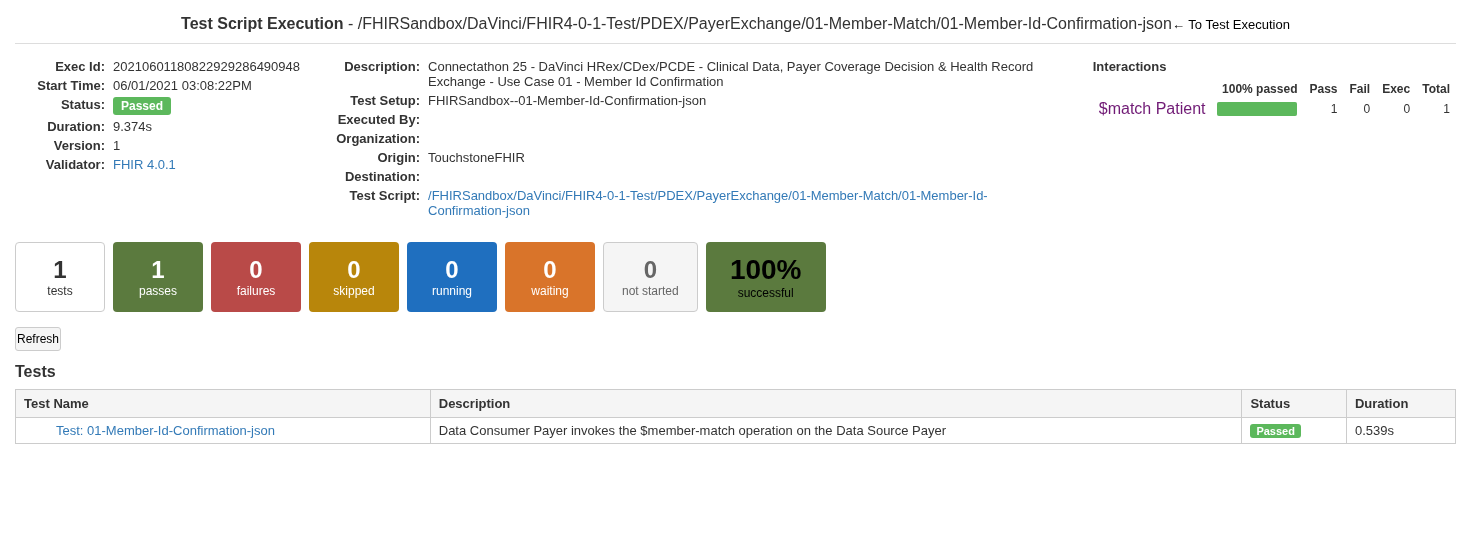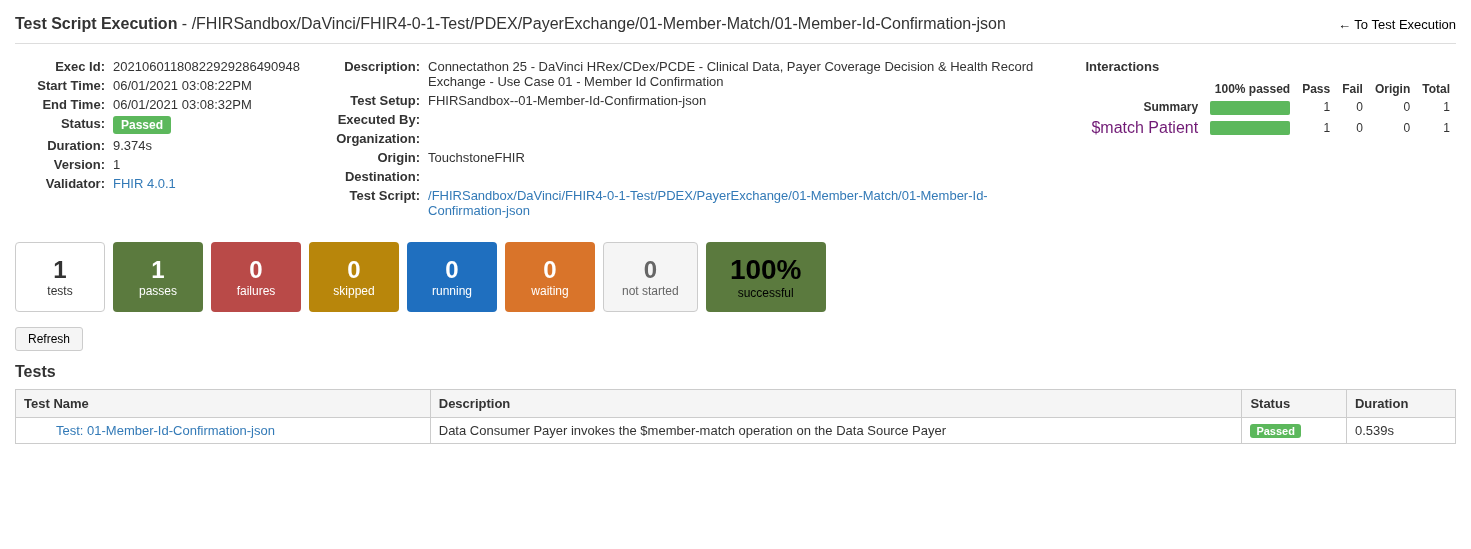--- a/index.html
+++ b/index.html
@@ -1,18 +1,18 @@
 <!DOCTYPE html>
 <html><head>
   <meta charset="utf-8">
   <style>
     * { box-sizing: border-box; margin: 0; padding: 0; }
     body { font-family: Arial, sans-serif; font-size: 13px; color: #333; background: #fff; padding: 15px; }
 
-    .page-header { display: flex; justify-content: space-between; align-items: center; margin-bottom: 15px; border-bottom: 1px solid #ddd; padding-bottom: 10px; }
+    .page-header { display: flex; justify-content: center; align-items: center; margin-bottom: 15px; border-bottom: 1px solid #ddd; padding-bottom: 10px; }
     .page-title { font-size: 16px; font-weight: bold; }
     .page-title .path { font-weight: normal; }
     .back-link { color: #000000; text-decoration: none; font-size: 13px; }
     .back-link::before { content: '← '; }
 
     .meta-section { display: flex; gap: 30px; margin-bottom: 20px; }
     .meta-left { min-width: 220px; }
     .meta-center { min-width: 380px; flex: 1; }
     .meta-right { min-width: 300px; }
 
@@ -38,21 +38,21 @@
     .stat-tests { border: 1px solid #ccc; color: #333; }
     .stat-passes { background: #5b7a3e; color: #fff; }
     .stat-failures { background: #b94a48; color: #fff; }
     .stat-skipped { background: #b8860b; color: #fff; }
     .stat-running { background: #1f6fbf; color: #fff; }
     .stat-waiting { background: #d9742a; color: #fff; }
     .stat-not-started { border: 1px solid #ccc; color: #666; background: #f5f5f5; }
     .stat-success { background: #5b7a3e; color: #000000; min-width: 120px; text-align: right; }
     .stat-success .num { font-size: 28px; }
 
-    .refresh-btn { border: 1px solid #ccc; background: #f5f5f5; padding: 4px 12px; border-radius: 3px; cursor: pointer; font-size: 12px; margin-bottom: 12px; }
+    .refresh-btn { border: 1px solid #ccc; background: #f5f5f5; padding: 4px 1px; border-radius: 3px; cursor: pointer; font-size: 12px; margin-bottom: 12px; }
 
     .tests-section h2 { font-size: 16px; font-weight: bold; margin-bottom: 8px; }
     .tests-table { border-collapse: collapse; width: 100%; font-size: 13px; padding-left: 40px; }
     .tests-table th { background: #f5f5f5; border: 1px solid #ccc; padding: 6px 8px; text-align: left; font-weight: bold; }
     .tests-table td { border: 1px solid #ccc; padding: 5px 8px; }
     .tests-table a { color: #337ab7; text-decoration: none; margin-left: 32px; }
 
     .smatch-link { color: #701a75; text-decoration: none; font-size: 16px; }
   </style>
 </head>
@@ -73,24 +73,20 @@
 <div class="meta-section">
 
   <div class="meta-left">
     <div class="meta-row">
       <span class="meta-label">Exec Id:</span>
       <span class="meta-value">20210601180822929286490948</span>
     </div>
     <div class="meta-row">
       <span class="meta-label">Start Time:</span>
       <span class="meta-value">06/01/2021 03:08:22PM</span>
-    </div>
-    <div class="meta-row">
-      <span class="meta-label">End Time:</span>
-      <span class="meta-value">06/01/2021 03:08:32PM</span>
     </div>
     <div class="meta-row">
       <span class="meta-label">Status:</span>
       <span class="meta-value">
         <span class="badge-passed">Passed</span>
       </span>
     </div>
     <div class="meta-row">
       <span class="meta-label">Duration:</span>
       <span class="meta-value">9.374s</span>
@@ -138,33 +134,25 @@
 
   <div class="meta-right">
     <div class="interactions-title">Interactions</div>
     <table class="interactions-table">
       <thead>
         <tr>
           <th></th>
           <th>100% passed</th>
           <th>Pass</th>
           <th>Fail</th>
-          <th>Origin</th>
+          <th>Exec</th>
           <th>Total</th>
         </tr>
       </thead>
       <tbody id="interactions-tbody">
-      <tr>
-            <td style="text-align: right; font-weight: bold;">Summary</td>
-            <td><div class="progress-bar-container"><div class="progress-bar-fill" style="width: 100%;"></div></div></td>
-            <td>1</td>
-            <td>0</td>
-            <td>0</td>
-            <td>1</td>
-          </tr>
           <tr>
             <td style="text-align: right; font-weight: normal;"><a href="#" class="smatch-link">$match  Patient</a></td>
             <td><div class="progress-bar-container"><div class="progress-bar-fill" style="width: 100%;"></div></div></td>
             <td>1</td>
             <td>0</td>
             <td>0</td>
             <td>1</td>
           </tr>
         </tbody>
     </table>

